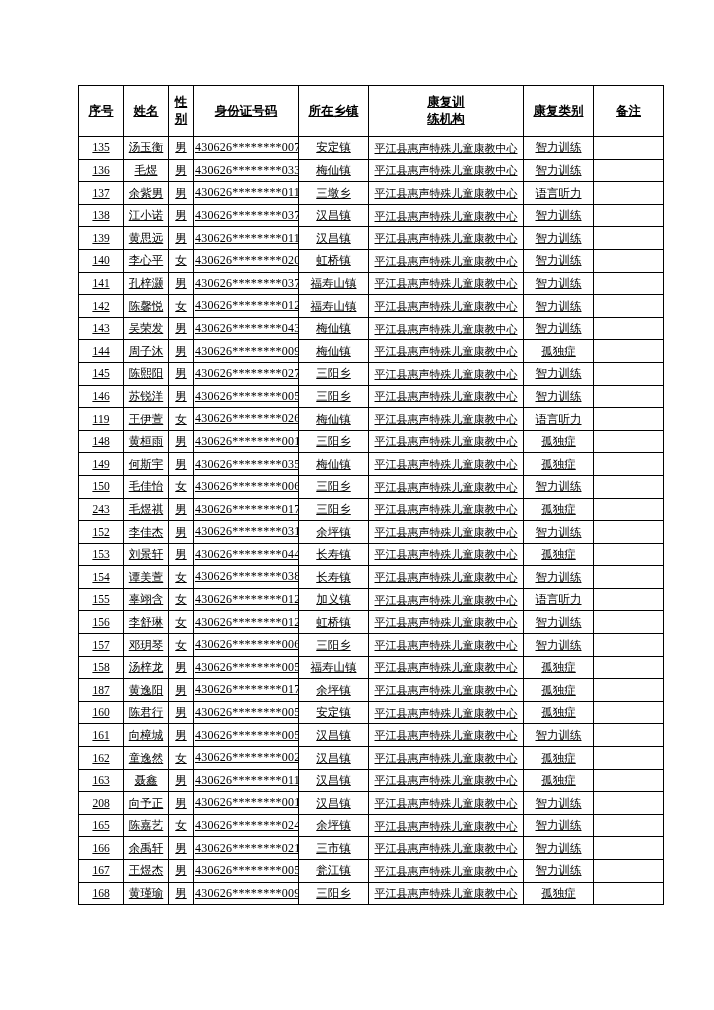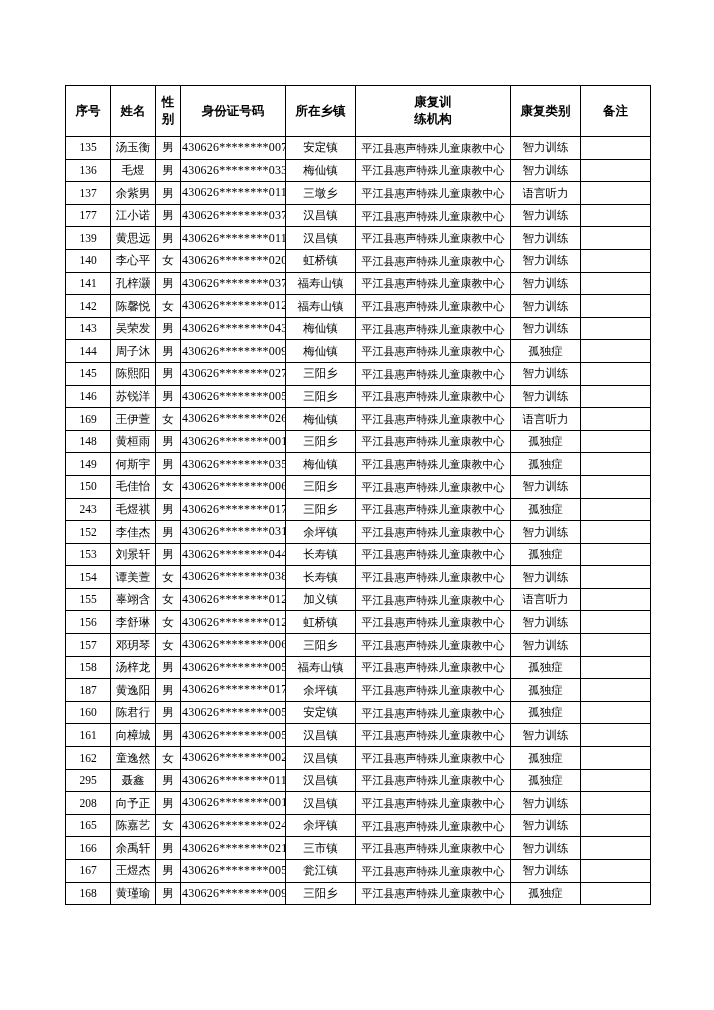--- a/index.html
+++ b/index.html
@@ -6,21 +6,21 @@
   body{
     width:714px;height:1010px;
     background:#ffffff;
     font-family:"Liberation Serif","DejaVu Serif",serif;
     color:#000;
     position:relative;
     overflow:hidden;
   }
   .sheet{
     position:absolute;
-    left:65px;top:85px;
+    left:78px;top:85px;text-decoration:underline;
   }
   table{
     border-collapse:collapse;
     table-layout:fixed;
     width:585px;
   }
   th,td{
     border:1px solid #000;
     padding:0 1px;
     text-align:center;
@@ -106,21 +106,21 @@
           <td class="col-no">137</td>
           <td class="col-name">余紫男</td>
           <td class="col-gender">男</td>
           <td class="col-id">430626********0116</td>
           <td class="col-town">三墩乡</td>
           <td class="col-institution">平江县惠声特殊儿童康教中心</td>
           <td class="col-category">语言听力</td>
           <td class="col-remark"></td>
         </tr>
         <tr>
-          <td class="col-no">177</td>
+          <td class="col-no">138</td>
           <td class="col-name">江小诺</td>
           <td class="col-gender">男</td>
           <td class="col-id">430626********0374</td>
           <td class="col-town">汉昌镇</td>
           <td class="col-institution">平江县惠声特殊儿童康教中心</td>
           <td class="col-category">智力训练</td>
           <td class="col-remark"></td>
         </tr>
         <tr>
           <td class="col-no">139</td>
@@ -196,21 +196,21 @@
           <td class="col-no">146</td>
           <td class="col-name">苏锐洋</td>
           <td class="col-gender">男</td>
           <td class="col-id">430626********0055</td>
           <td class="col-town">三阳乡</td>
           <td class="col-institution">平江县惠声特殊儿童康教中心</td>
           <td class="col-category">智力训练</td>
           <td class="col-remark"></td>
         </tr>
         <tr>
-          <td class="col-no">169</td>
+          <td class="col-no">119</td>
           <td class="col-name">王伊萱</td>
           <td class="col-gender">女</td>
           <td class="col-id">430626********0266</td>
           <td class="col-town">梅仙镇</td>
           <td class="col-institution">平江县惠声特殊儿童康教中心</td>
           <td class="col-category">语言听力</td>
           <td class="col-remark"></td>
         </tr>
         <tr>
           <td class="col-no">148</td>
@@ -356,21 +356,21 @@
           <td class="col-no">162</td>
           <td class="col-name">童逸然</td>
           <td class="col-gender">女</td>
           <td class="col-id">430626********0029</td>
           <td class="col-town">汉昌镇</td>
           <td class="col-institution">平江县惠声特殊儿童康教中心</td>
           <td class="col-category">孤独症</td>
           <td class="col-remark"></td>
         </tr>
         <tr>
-          <td class="col-no">295</td>
+          <td class="col-no">163</td>
           <td class="col-name">聂鑫</td>
           <td class="col-gender">男</td>
           <td class="col-id">430626********0116</td>
           <td class="col-town">汉昌镇</td>
           <td class="col-institution">平江县惠声特殊儿童康教中心</td>
           <td class="col-category">孤独症</td>
           <td class="col-remark"></td>
         </tr>
         <tr>
           <td class="col-no">208</td>

